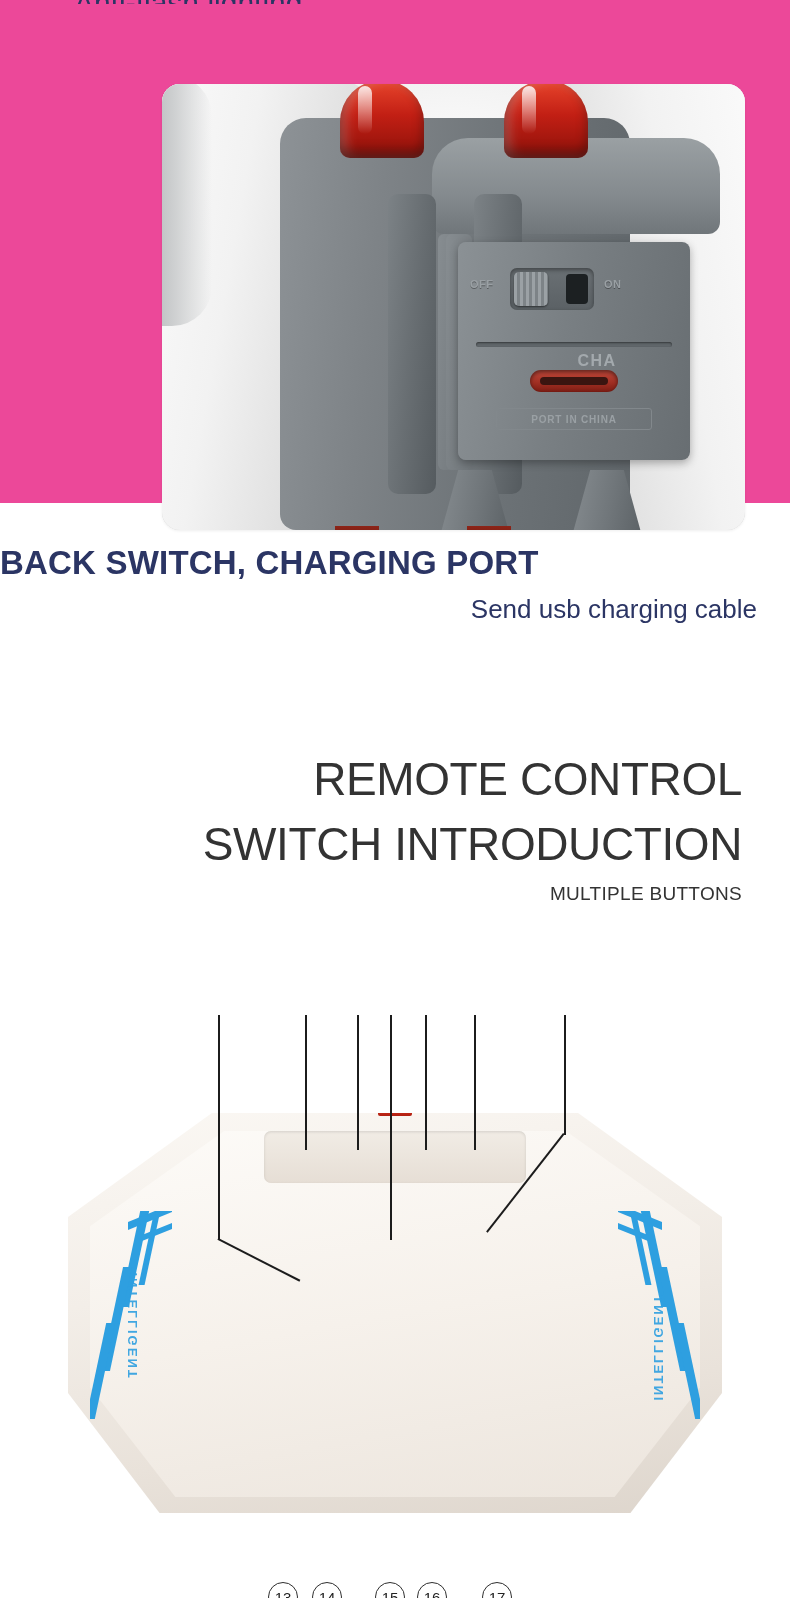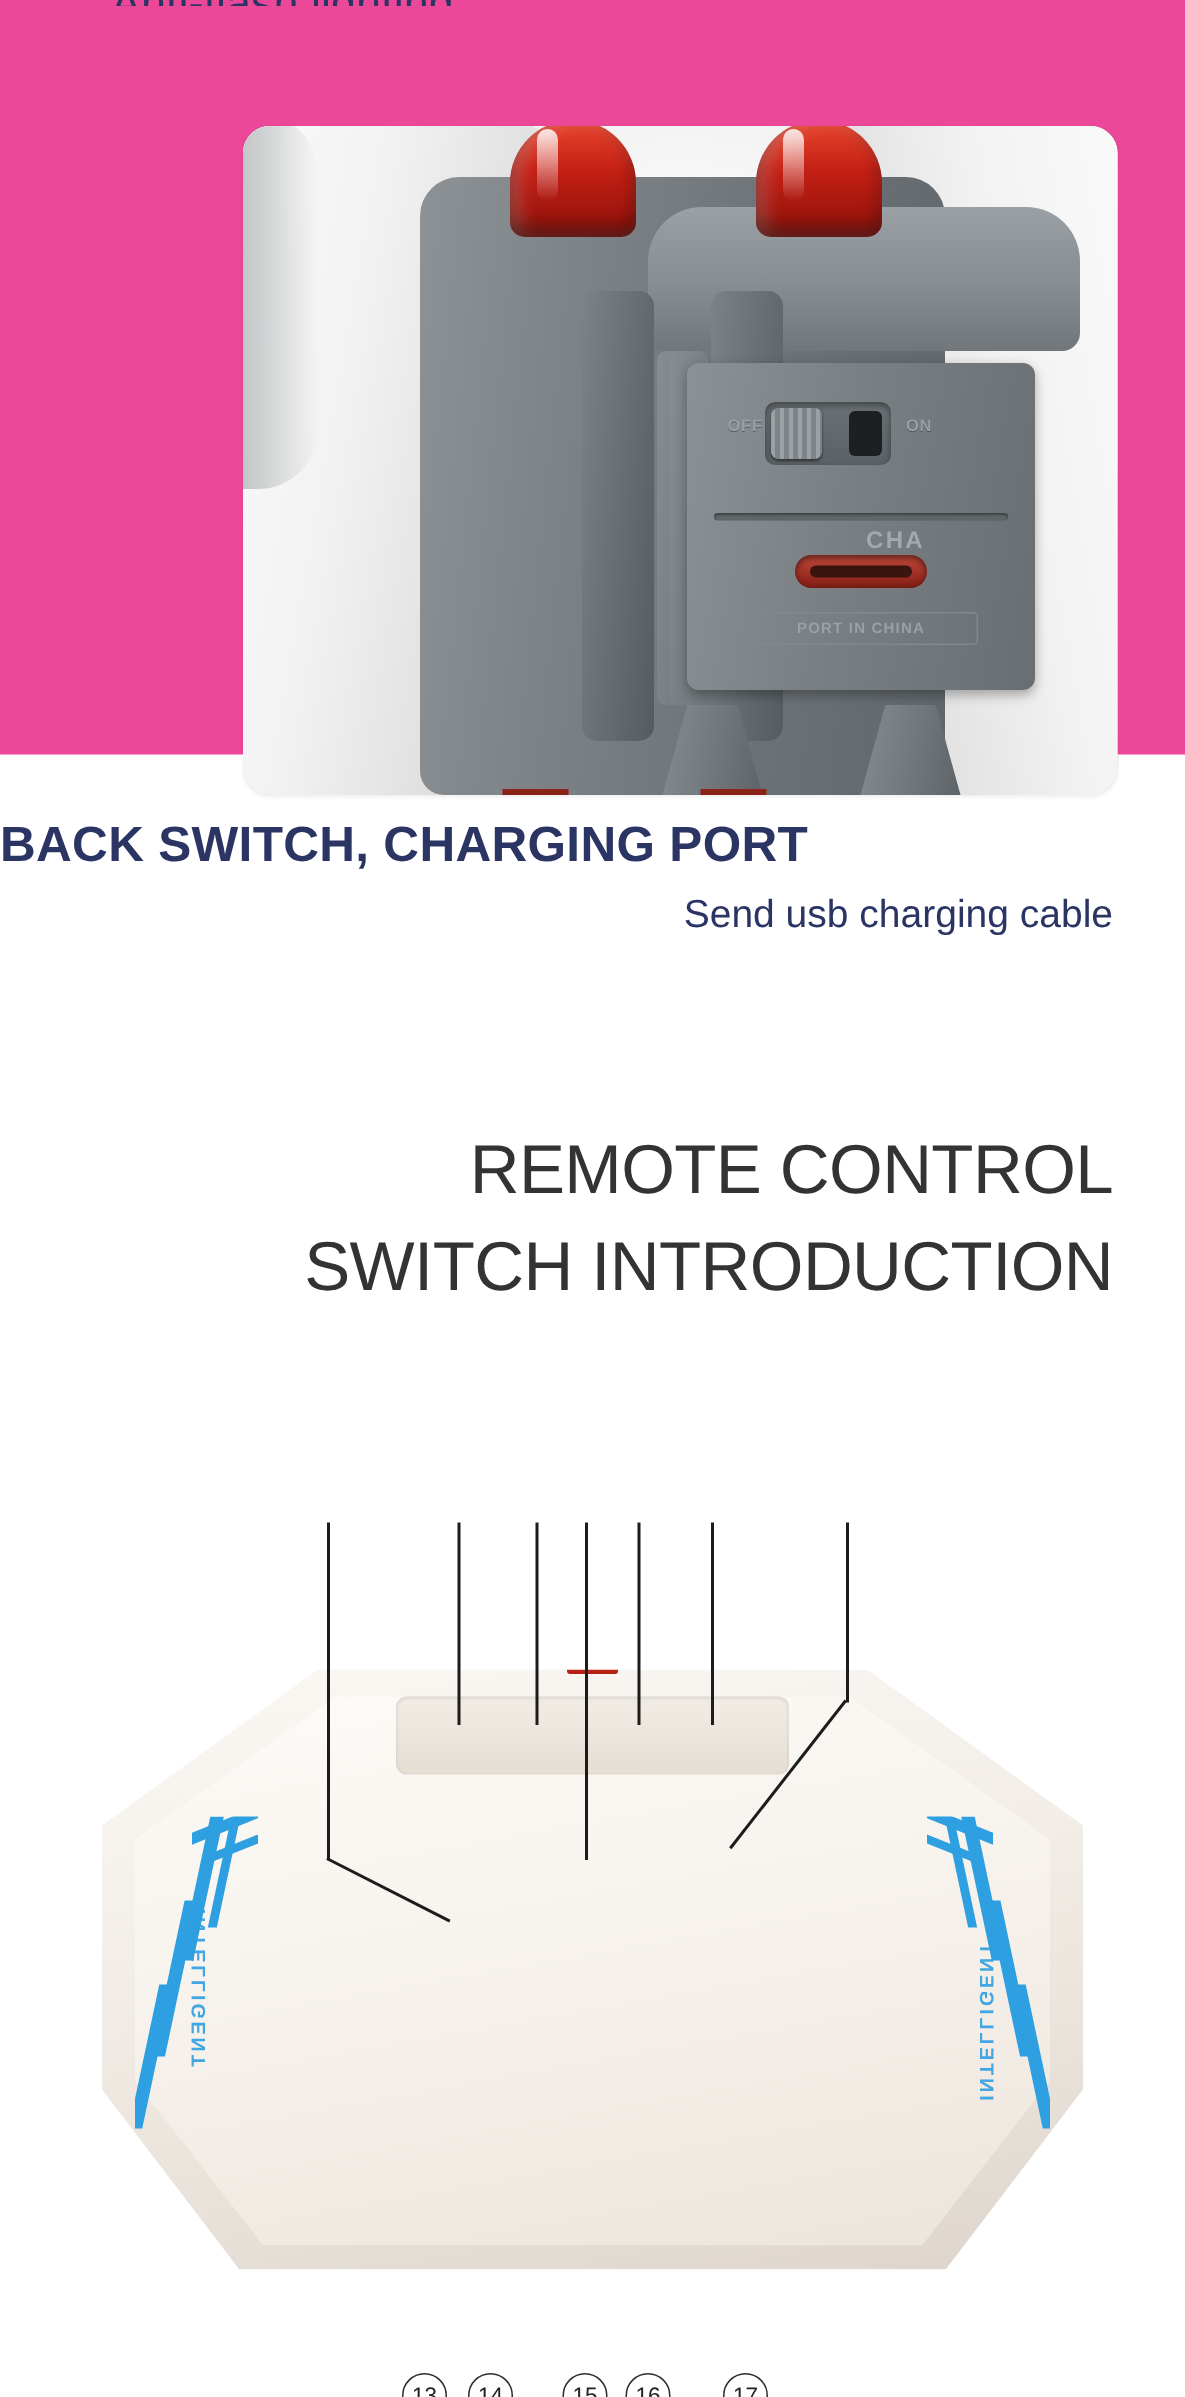--- a/index.html
+++ b/index.html
@@ -100,21 +100,21 @@
     border-radius:5px; box-shadow:0 1px 2px rgba(0,0,0,.5);
   }
   .switch-slot{
     position:absolute; right:6px; top:6px; width:22px; height:30px;
     background:#1c2022; border-radius:4px;
   }
   .lbl-off,.lbl-on{
     position:absolute; top:36px; font-size:11px; letter-spacing:.5px;
     color:#9aa0a4; font-weight:700; text-shadow:0 1px 0 rgba(0,0,0,.35);
   }
-  .lbl-off{ left:27px; } .lbl-on{ left:146px; }
+  .lbl-off{ left:12px; } .lbl-on{ left:146px; }
   .seam{
     position:absolute; left:18px; top:100px; width:196px; height:5px;
     background:#60666a; border-radius:3px;
     box-shadow:inset 0 1px 2px rgba(0,0,0,.45);
   }
   .cha-lbl{
     position:absolute; left:0; right:0; top:110px; text-align:center;
     font-size:16px; letter-spacing:1.5px; color:#a3a9ad; font-weight:700;margin-left:46px;
   }
   .usb-port{
@@ -154,21 +154,21 @@
   .foot-lamp.a{ left:173px; } .foot-lamp.b{ left:305px; }
 
   
   .cap-main{
     position:absolute; left:0; right:48px; top:543px;
     text-align:left;
     font-size:33px; font-weight:700; color:#2b3564;
     letter-spacing:.2px; line-height:40px;
   }
   .cap-sub{
-    position:absolute; left:0; right:48px; top:592px;
+    position:absolute; left:0; right:33px; top:592px;
     text-align:right;
     font-size:26px; font-weight:400; color:#2b3564;
     line-height:34px;
   }
 
   
   .sec-white{
     position:absolute; left:0; top:695px; width:790px; height:903px;
     background:#ffffff;
   }
@@ -300,20 +300,21 @@
   <div class="cap-main">BACK SWITCH, CHARGING PORT</div>
   <div class="cap-sub">Send usb charging cable</div>
 </div>
 
 <div class="sec-white">
 
   <div class="title2">
     <div>REMOTE CONTROL</div>
     <div>SWITCH INTRODUCTION</div>
   </div>
+  <div class="subtitle2">MULTIPLE BUTTONS</div>
 
   <div class="remote-wrap">
 
     <div class="lead" style="left:218px; top:320px; width:1.6px; height:225px;"></div>
     <div class="lead" style="left:218px; top:543px; width:92px; height:1.6px; transform:rotate(27deg); transform-origin:left center;"></div>
 
     <div class="lead" style="left:305px; top:320px; width:1.6px; height:135px;"></div>
     <div class="lead" style="left:357px; top:320px; width:1.6px; height:135px;"></div>
 
     <div class="lead" style="left:390px; top:320px; width:1.6px; height:225px;"></div>

